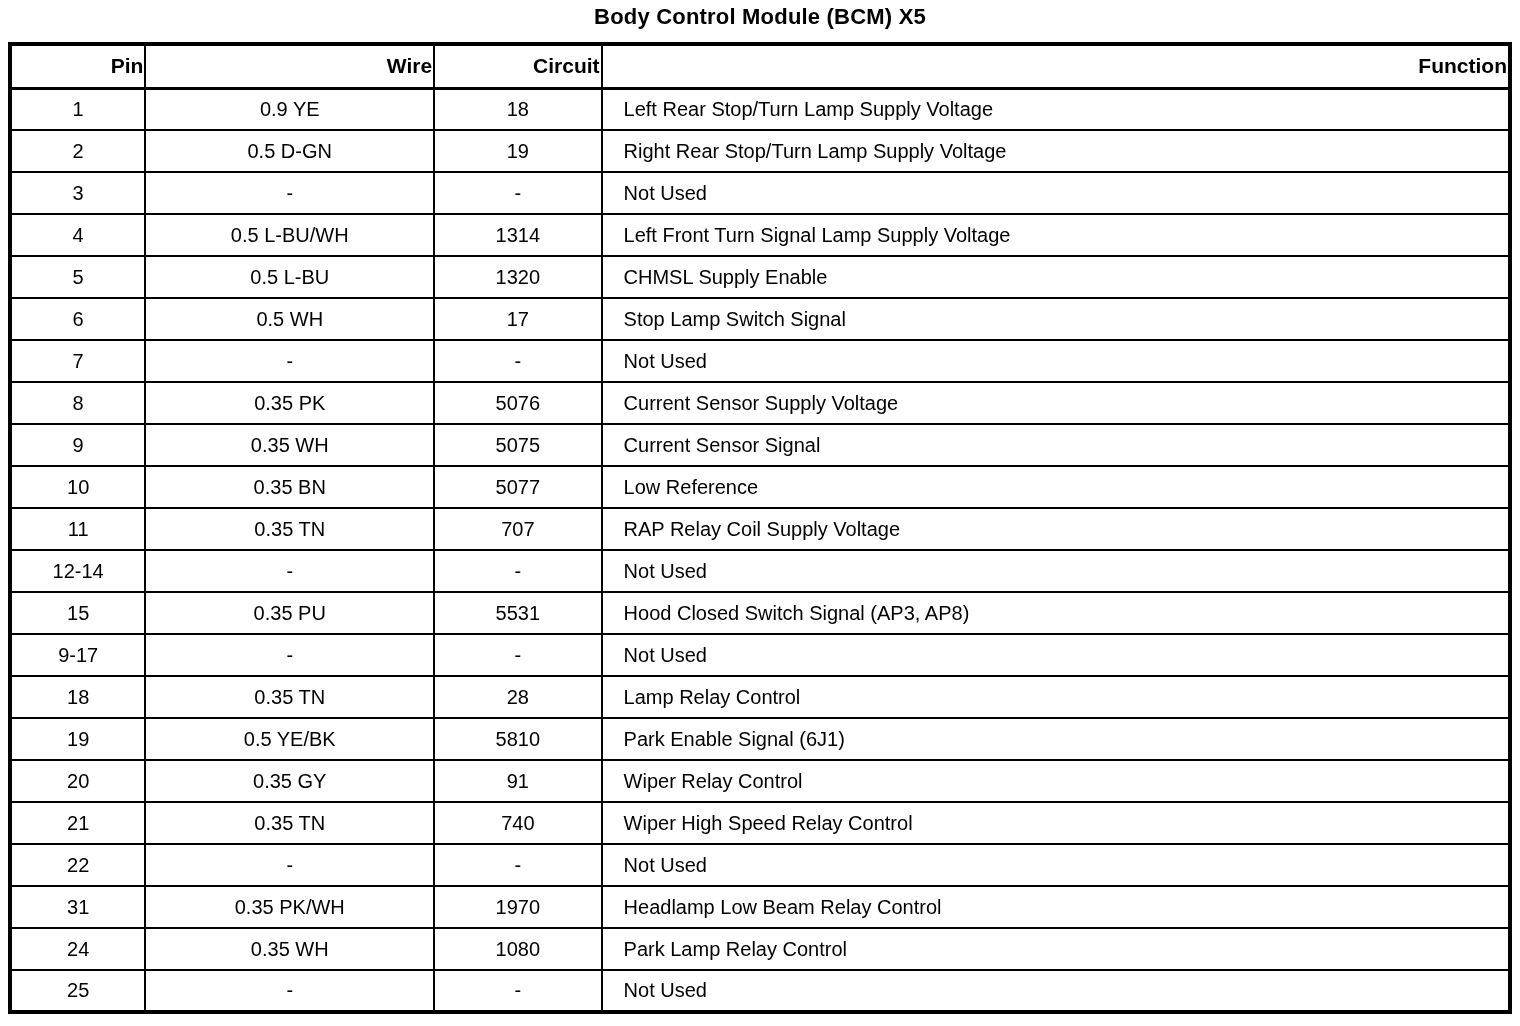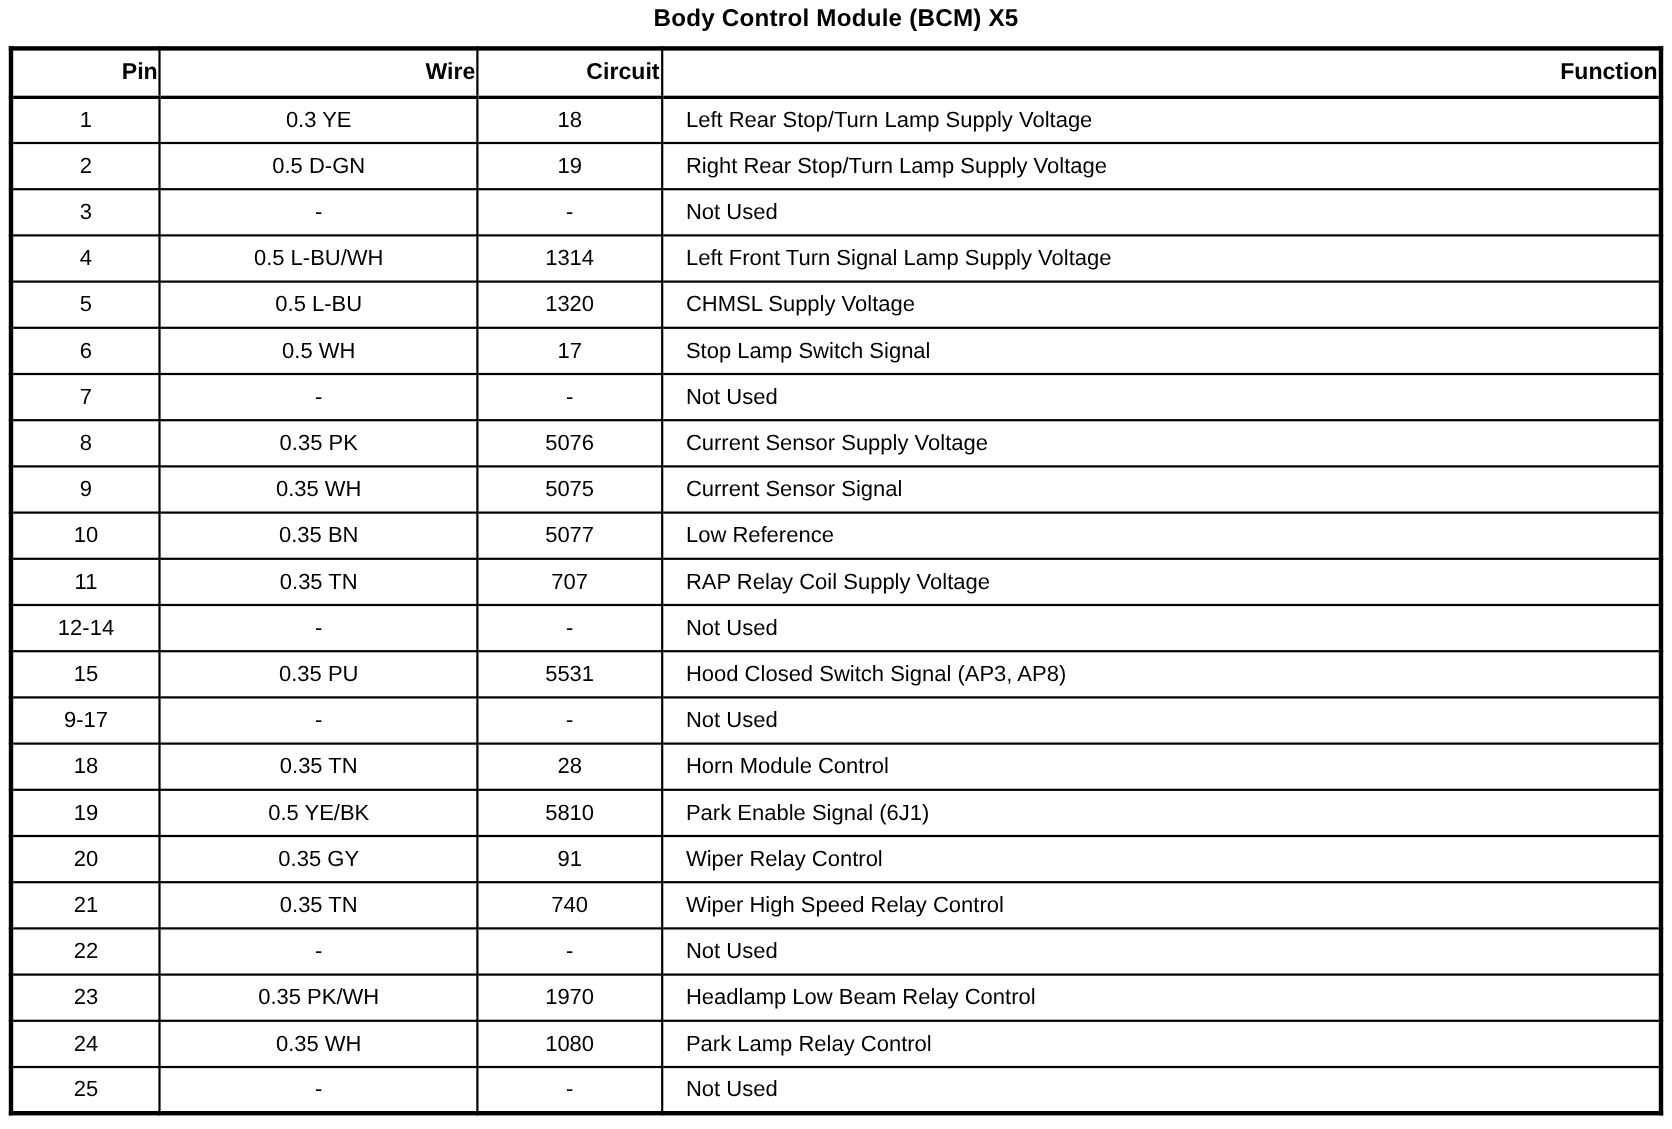--- a/index.html
+++ b/index.html
@@ -78,21 +78,21 @@
       <tr>
         <th>Pin</th>
         <th>Wire</th>
         <th>Circuit</th>
         <th>Function</th>
       </tr>
     </thead>
     <tbody id="pinout-body">
         <tr>
           <td class="cell-center">1</td>
-          <td class="cell-center">0.3 YE</td>
+          <td class="cell-center">0.9 YE</td>
           <td class="cell-center">18</td>
           <td class="cell-left">Left Rear Stop/Turn Lamp Supply Voltage</td>
         </tr>
         <tr>
           <td class="cell-center">2</td>
           <td class="cell-center">0.5 D-GN</td>
           <td class="cell-center">19</td>
           <td class="cell-left">Right Rear Stop/Turn Lamp Supply Voltage</td>
         </tr>
         <tr>
@@ -104,21 +104,21 @@
         <tr>
           <td class="cell-center">4</td>
           <td class="cell-center">0.5 L-BU/WH</td>
           <td class="cell-center">1314</td>
           <td class="cell-left">Left Front Turn Signal Lamp Supply Voltage</td>
         </tr>
         <tr>
           <td class="cell-center">5</td>
           <td class="cell-center">0.5 L-BU</td>
           <td class="cell-center">1320</td>
-          <td class="cell-left">CHMSL Supply Voltage</td>
+          <td class="cell-left">CHMSL Supply Enable</td>
         </tr>
         <tr>
           <td class="cell-center">6</td>
           <td class="cell-center">0.5 WH</td>
           <td class="cell-center">17</td>
           <td class="cell-left">Stop Lamp Switch Signal</td>
         </tr>
         <tr>
           <td class="cell-center">7</td>
           <td class="cell-center">-</td>
@@ -164,21 +164,21 @@
         <tr>
           <td class="cell-center">9-17</td>
           <td class="cell-center">-</td>
           <td class="cell-center">-</td>
           <td class="cell-left">Not Used</td>
         </tr>
         <tr>
           <td class="cell-center">18</td>
           <td class="cell-center">0.35 TN</td>
           <td class="cell-center">28</td>
-          <td class="cell-left">Horn Module Control</td>
+          <td class="cell-left">Lamp Relay Control</td>
         </tr>
         <tr>
           <td class="cell-center">19</td>
           <td class="cell-center">0.5 YE/BK</td>
           <td class="cell-center">5810</td>
           <td class="cell-left">Park Enable Signal (6J1)</td>
         </tr>
         <tr>
           <td class="cell-center">20</td>
           <td class="cell-center">0.35 GY</td>
@@ -191,21 +191,21 @@
           <td class="cell-center">740</td>
           <td class="cell-left">Wiper High Speed Relay Control</td>
         </tr>
         <tr>
           <td class="cell-center">22</td>
           <td class="cell-center">-</td>
           <td class="cell-center">-</td>
           <td class="cell-left">Not Used</td>
         </tr>
         <tr>
-          <td class="cell-center">23</td>
+          <td class="cell-center">31</td>
           <td class="cell-center">0.35 PK/WH</td>
           <td class="cell-center">1970</td>
           <td class="cell-left">Headlamp Low Beam Relay Control</td>
         </tr>
         <tr>
           <td class="cell-center">24</td>
           <td class="cell-center">0.35 WH</td>
           <td class="cell-center">1080</td>
           <td class="cell-left">Park Lamp Relay Control</td>
         </tr>

